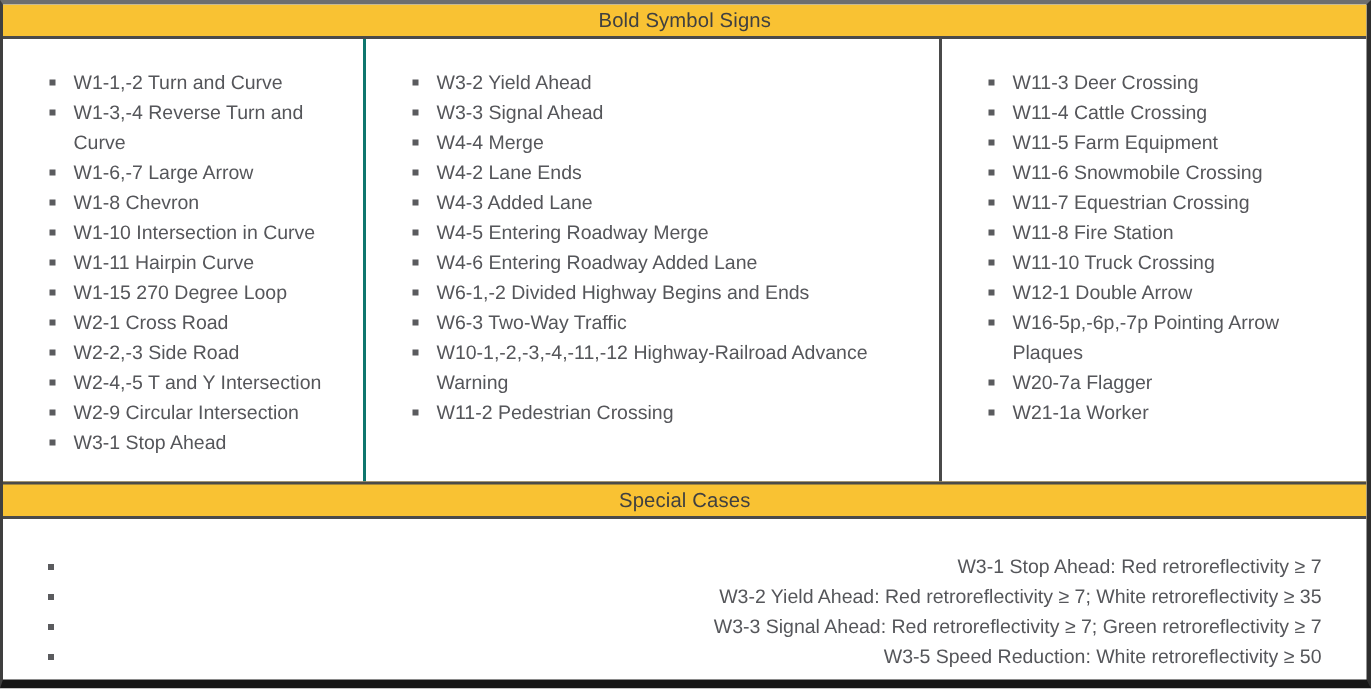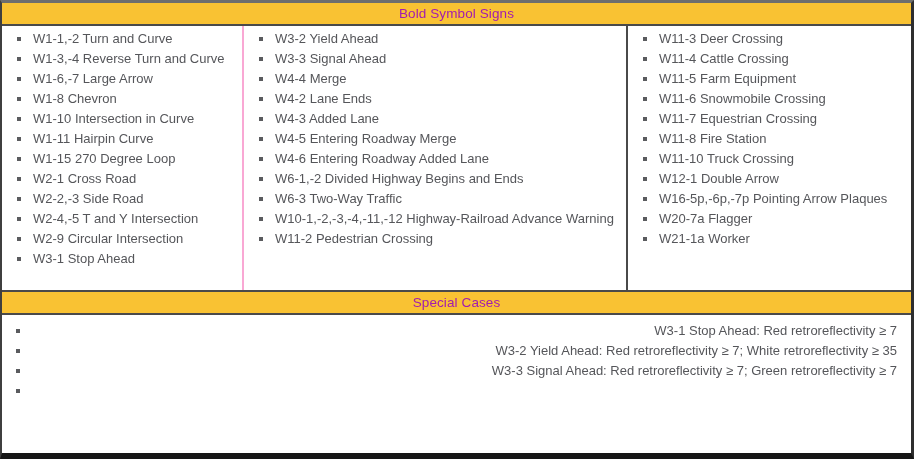--- a/index.html
+++ b/index.html
@@ -18,46 +18,46 @@
     border-right: 3px solid #2e2e2e;
     border-bottom: 6px solid #161616;
     background: #ffffff;
     display: flex;
     flex-direction: column;
     overflow: hidden;
   }
   .band {
     flex: 0 0 auto;
     background: var(--banner, #F9C233);
-    color: #a21caf;
+    color: #404040;
     font-size: 13.5px;
     line-height: 21px;
     height: 21px;
     text-align: center;
     border-bottom: 2px solid #4a4a4a;
     letter-spacing: 0.1px;
   }
   .band.special {
     border-top: 2px solid #4a4a4a;
   }
   .cols {
     flex: 0 0 264px;
     display: flex;
     box-sizing: border-box;
   }
   .col {
     box-sizing: border-box;
     padding-top: 3px;
   }
   .col-1 { width: 240px; }
-  .col-2 { width: 386px; border-left: 2px solid #f9a8d4; border-right: 2px solid #4a4a4a; }
+  .col-2 { width: 386px; border-left: 2px solid #0f766e; border-right: 2px solid #4a4a4a; }
   .col-3 { flex: 1; }
   ul.sign-list {
     list-style: none;
-    margin: 0;
+    margin: 16px;
     padding: 0;
   }
   ul.sign-list li {
     position: relative;
     padding-left: 31px;
     padding-right: 4px;
     font-size: 13px;
     line-height: 20px;
     color: #55565a;
   }
@@ -137,17 +137,18 @@
     </div>
   </div>
 
   <div class="band special">Special Cases</div>
 
   <div class="special-wrap">
     <ul class="sign-list">
         <li><span class="bullet"></span><span>W3-1 Stop Ahead: Red retroreflectivity ≥ 7</span></li>
         <li><span class="bullet"></span><span>W3-2 Yield Ahead: Red retroreflectivity ≥ 7; White retroreflectivity ≥ 35</span></li>
         <li><span class="bullet"></span><span>W3-3 Signal Ahead: Red retroreflectivity ≥ 7; Green retroreflectivity ≥ 7</span></li>
+        <li><span class="bullet"></span><span>W3-5 Speed Reduction: White retroreflectivity ≥ 50</span></li>
         <li><span class="bullet"></span></li>
       </ul>
   </div>
 
 </div>
 
 </body></html>

